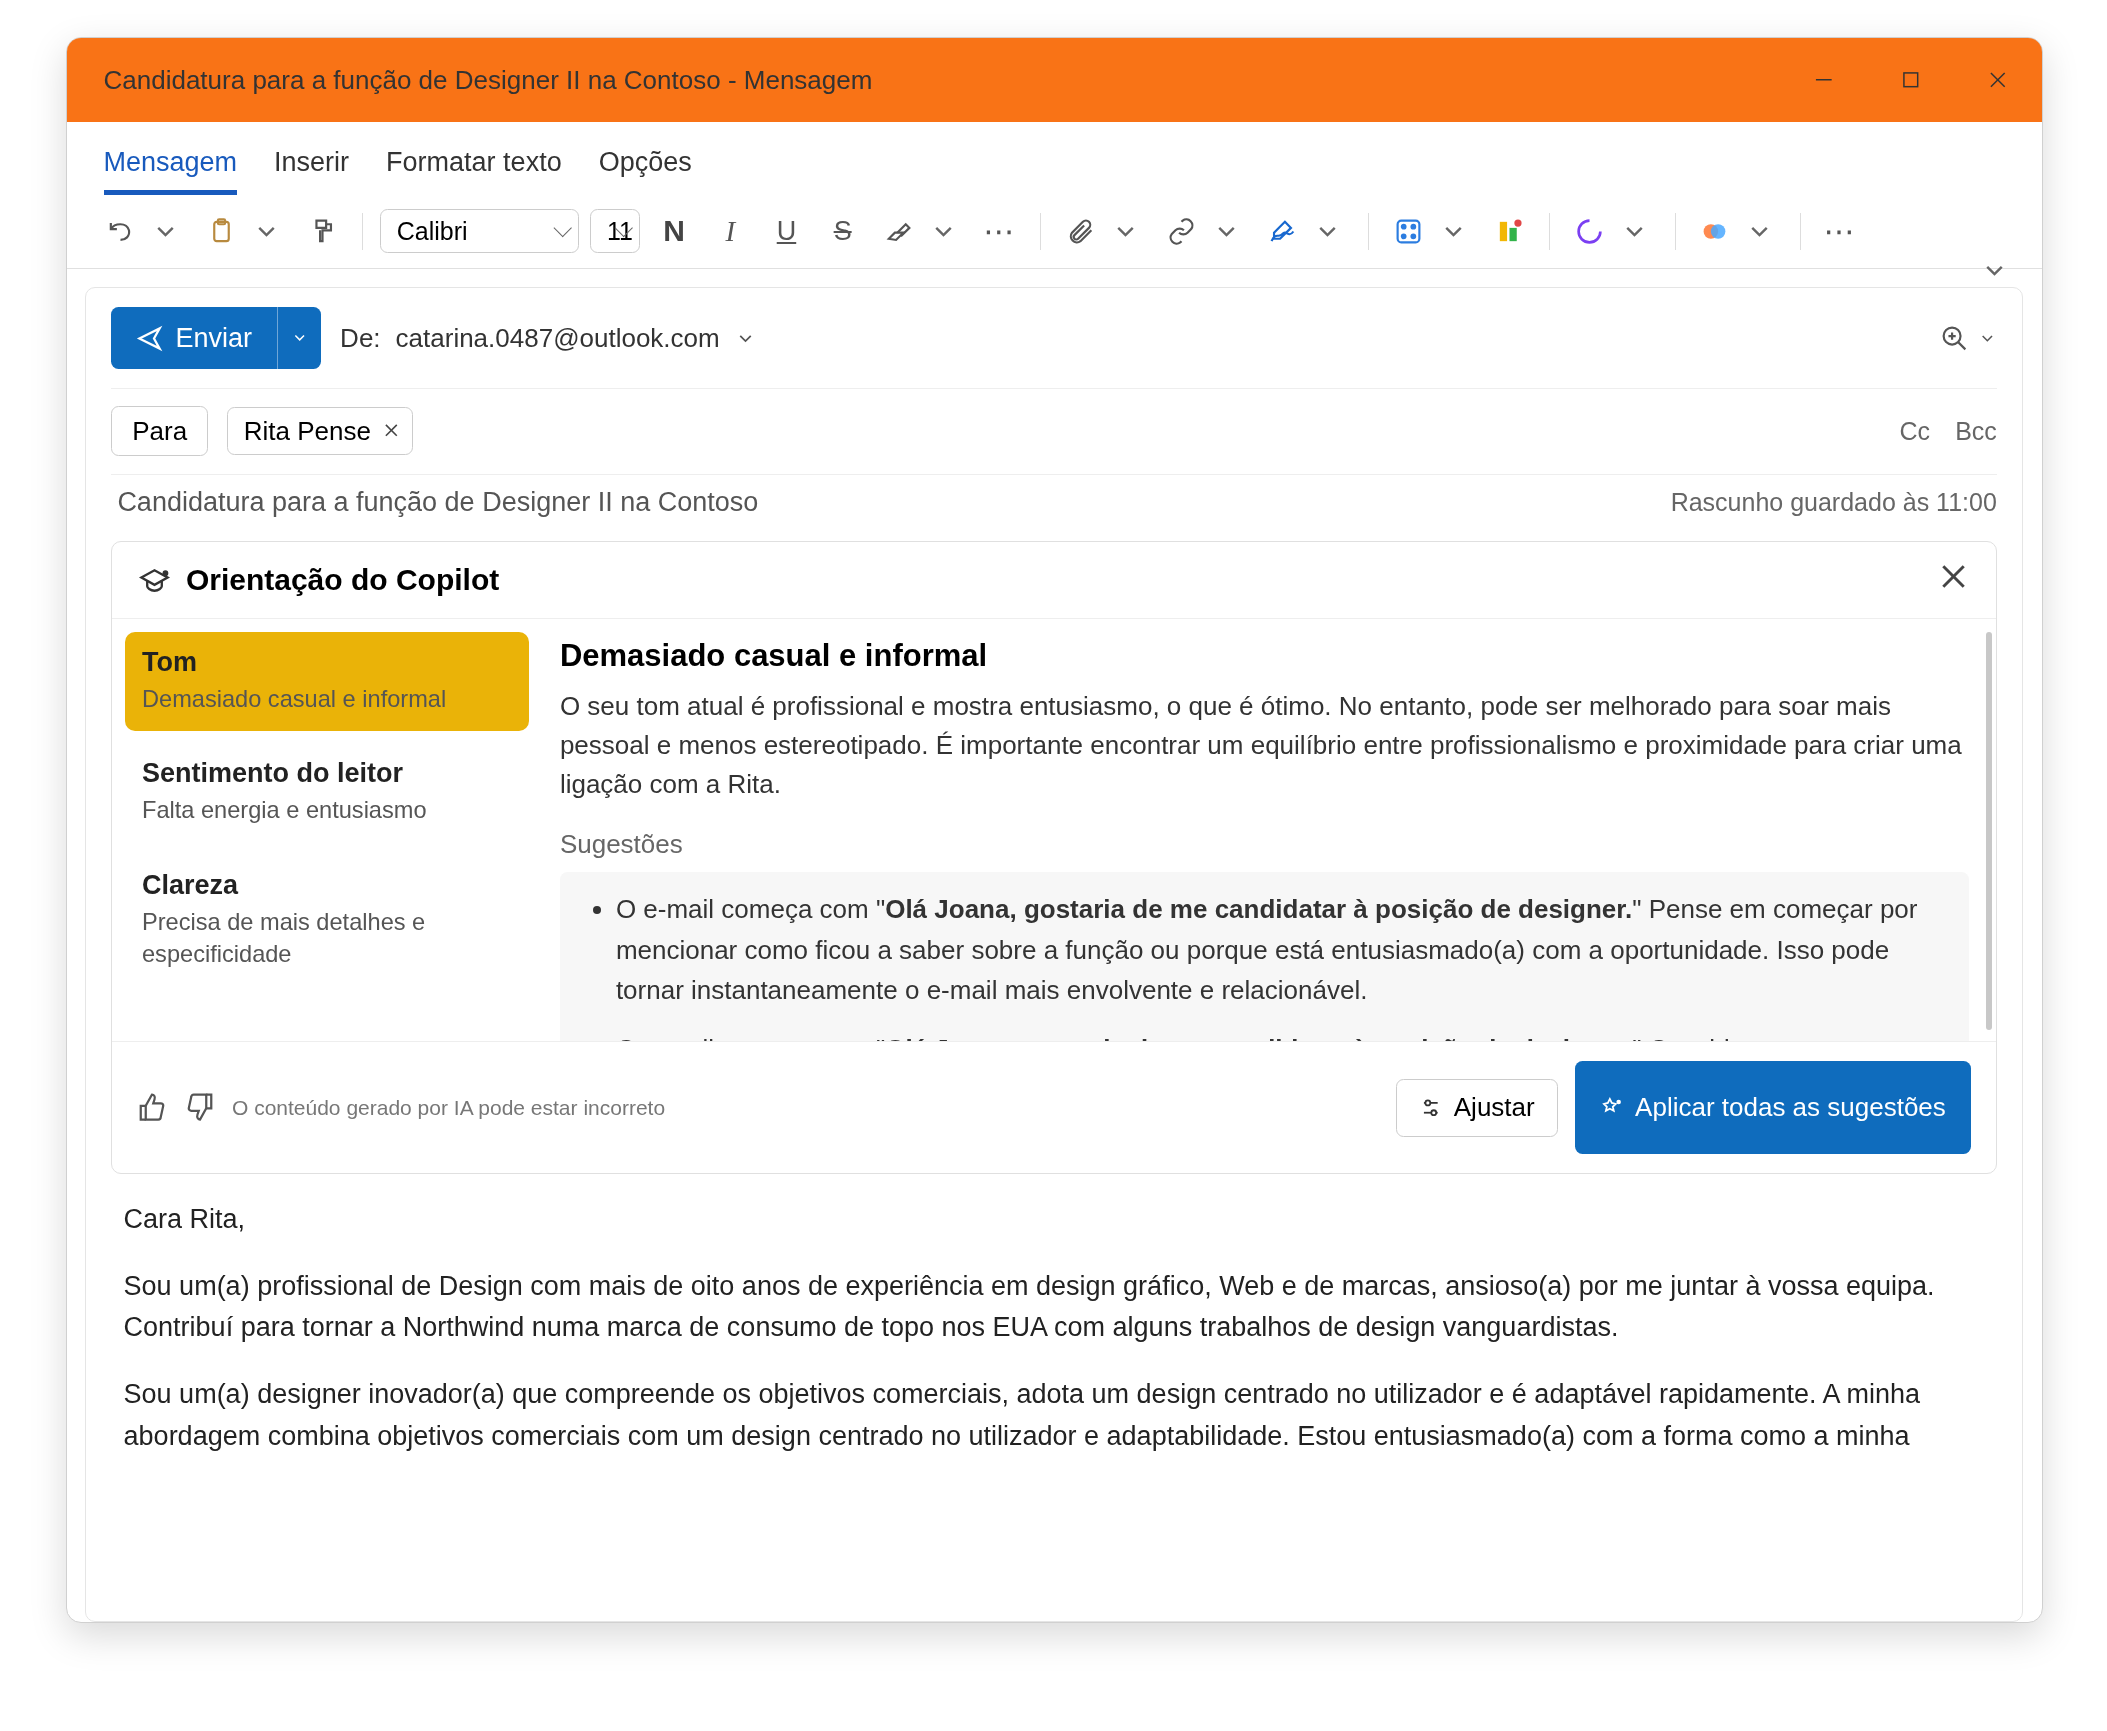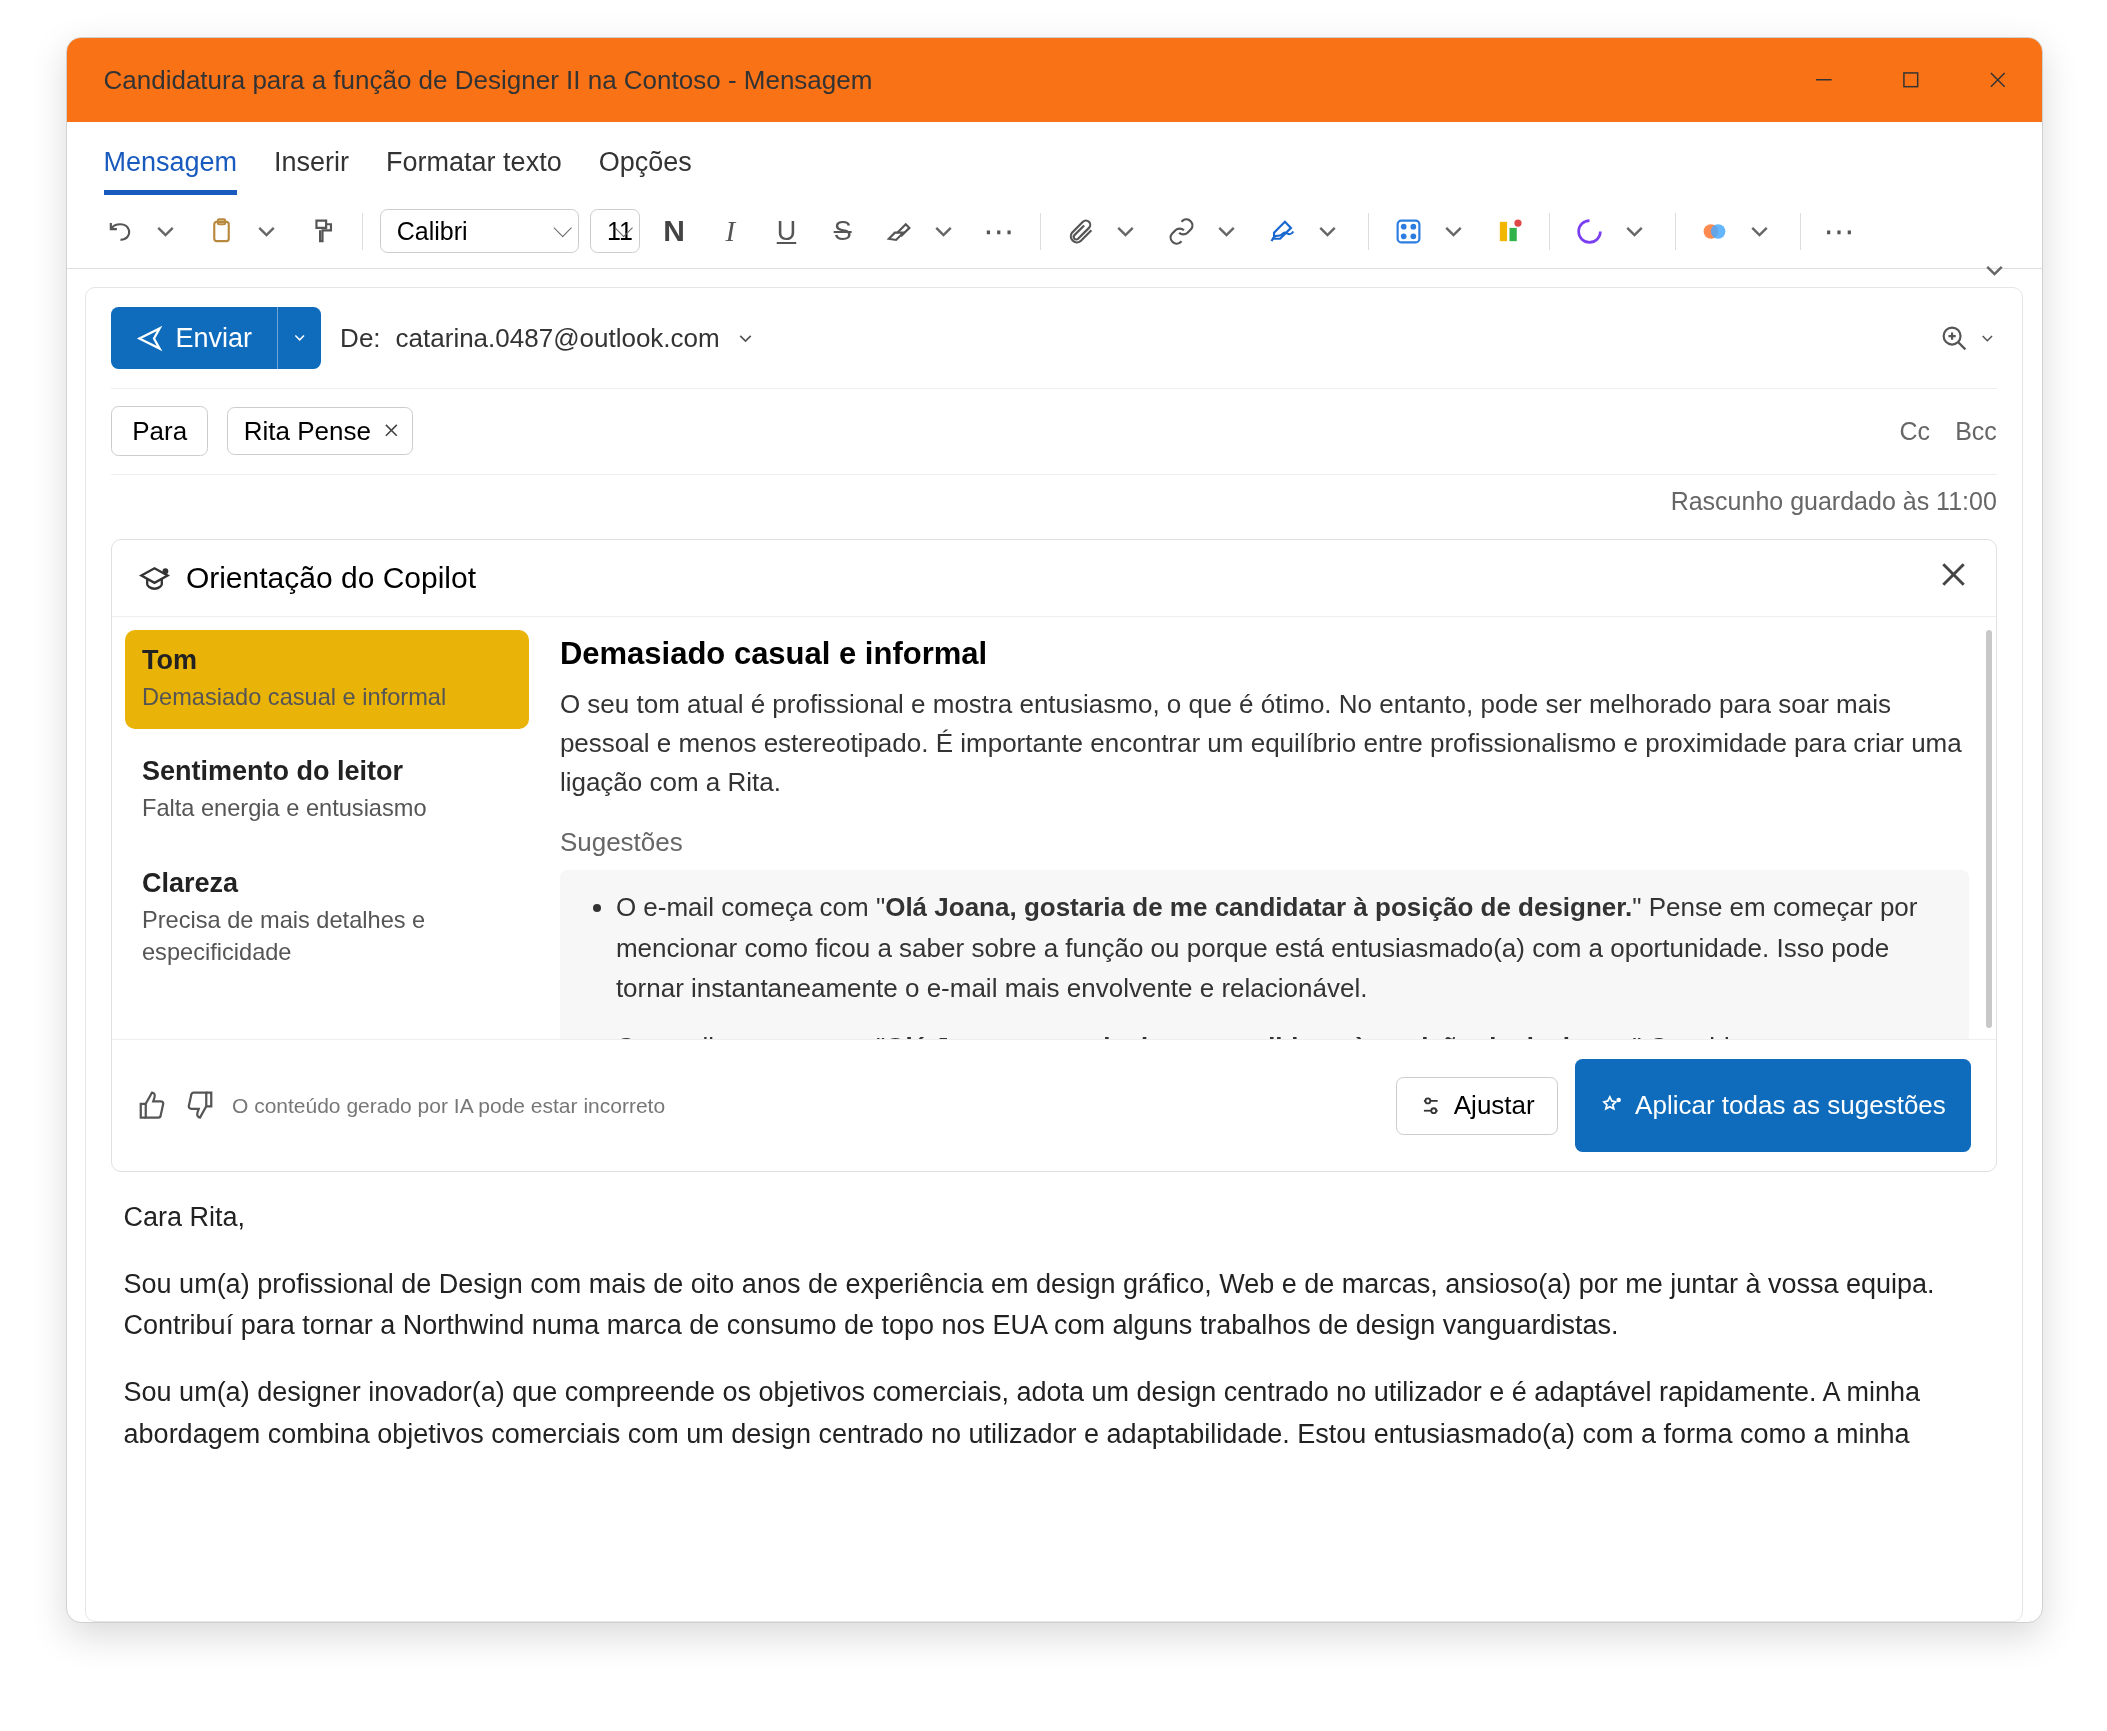--- a/index.html
+++ b/index.html
@@ -210,21 +210,21 @@
     display: flex;
     flex-direction: column;
     overflow: hidden;
   }
   .cop-head {
     display: flex;
     align-items: center;
     gap: 13.7px;
     padding: 17.4px 25px;
     font-size: 30px;
-    font-weight: 400;
+    font-weight: 700;
   }
   .cop-head svg { width: 35px; height: 35px; }
   .cop-close { margin-left: auto; cursor: pointer; }
   .cop-body {
     display: flex;
     border-top: 0.6px solid #eee;
     height: 423px;
     overflow: hidden;
   }
   .cop-side {
@@ -552,20 +552,21 @@
             </svg>
         </span>
       </div>
       <div class="cc-bcc">
         <span>Cc</span>
         <span>Bcc</span>
       </div>
     </div>
 
     <div class="subj-row">
+      <span>Candidatura para a função de Designer II na Contoso</span>
       <span class="draft-saved">Rascunho guardado às 11:00</span>
     </div>
 
     <div class="copilot">
       <div class="cop-head">
         <svg viewBox="0 0 24 24" fill="none" stroke="#333" stroke-width="1.6">
             <path d="M3 10l9-5 9 5-9 5z"></path>
             <path d="M7 12v4c0 1 2 3 5 3s5-2 5-3v-4"></path>
             <circle cx="19.5" cy="7" r="1.2" fill="#333"></circle>
           </svg>

